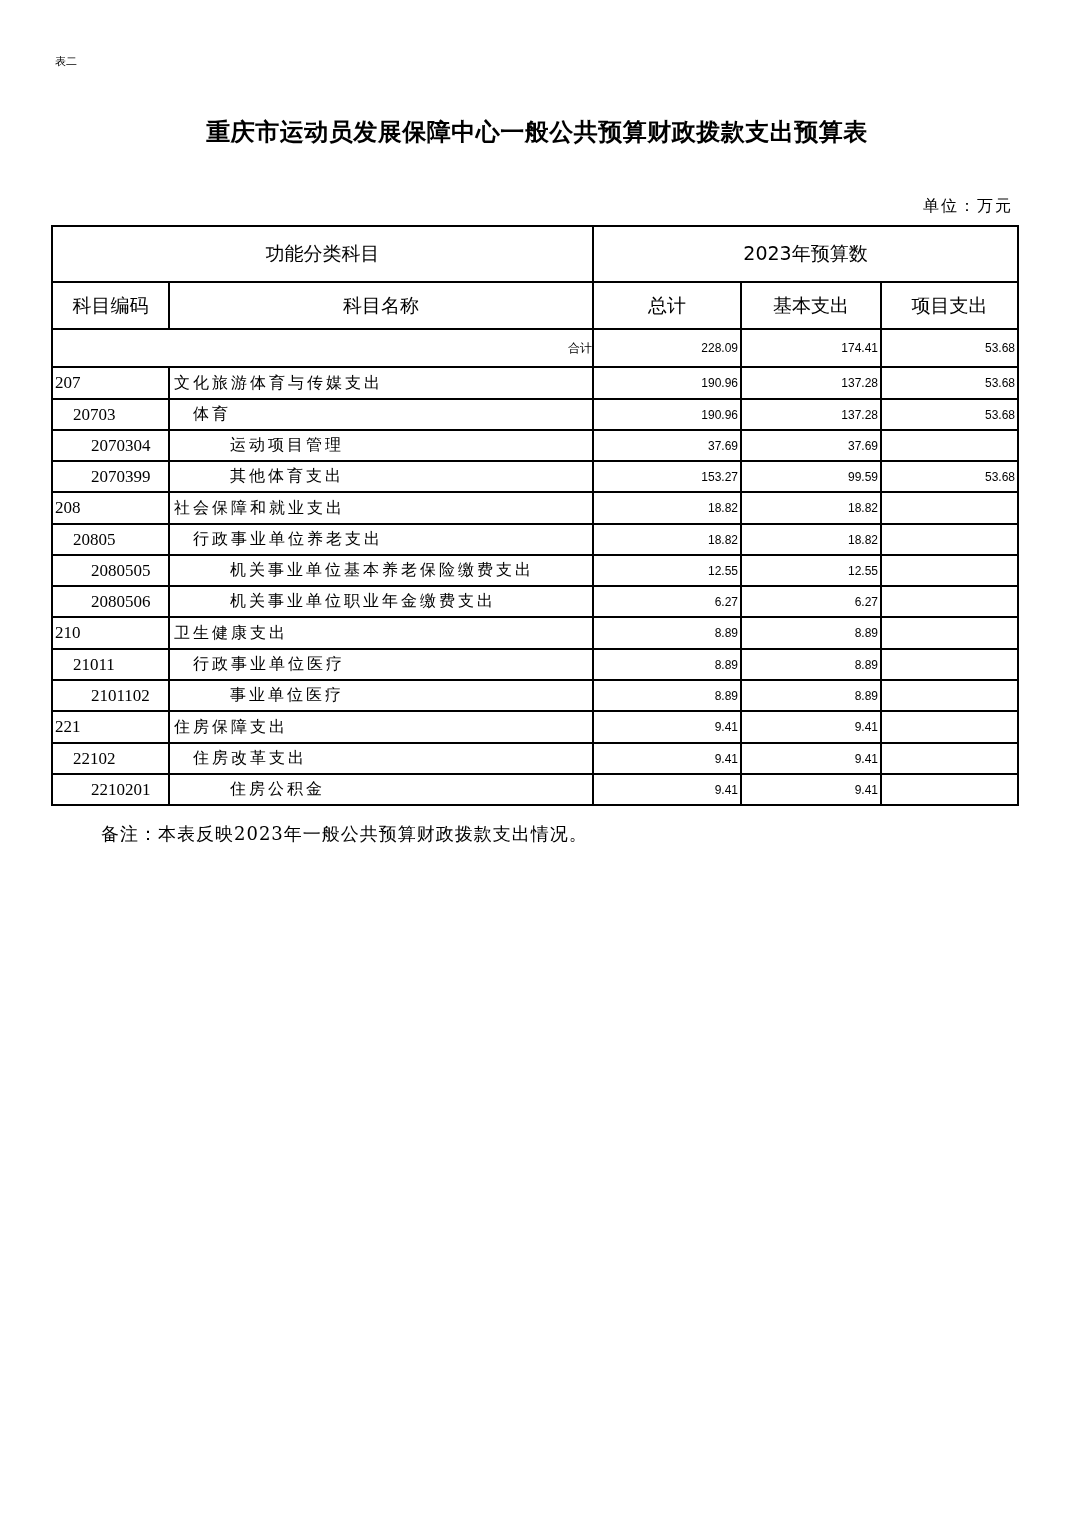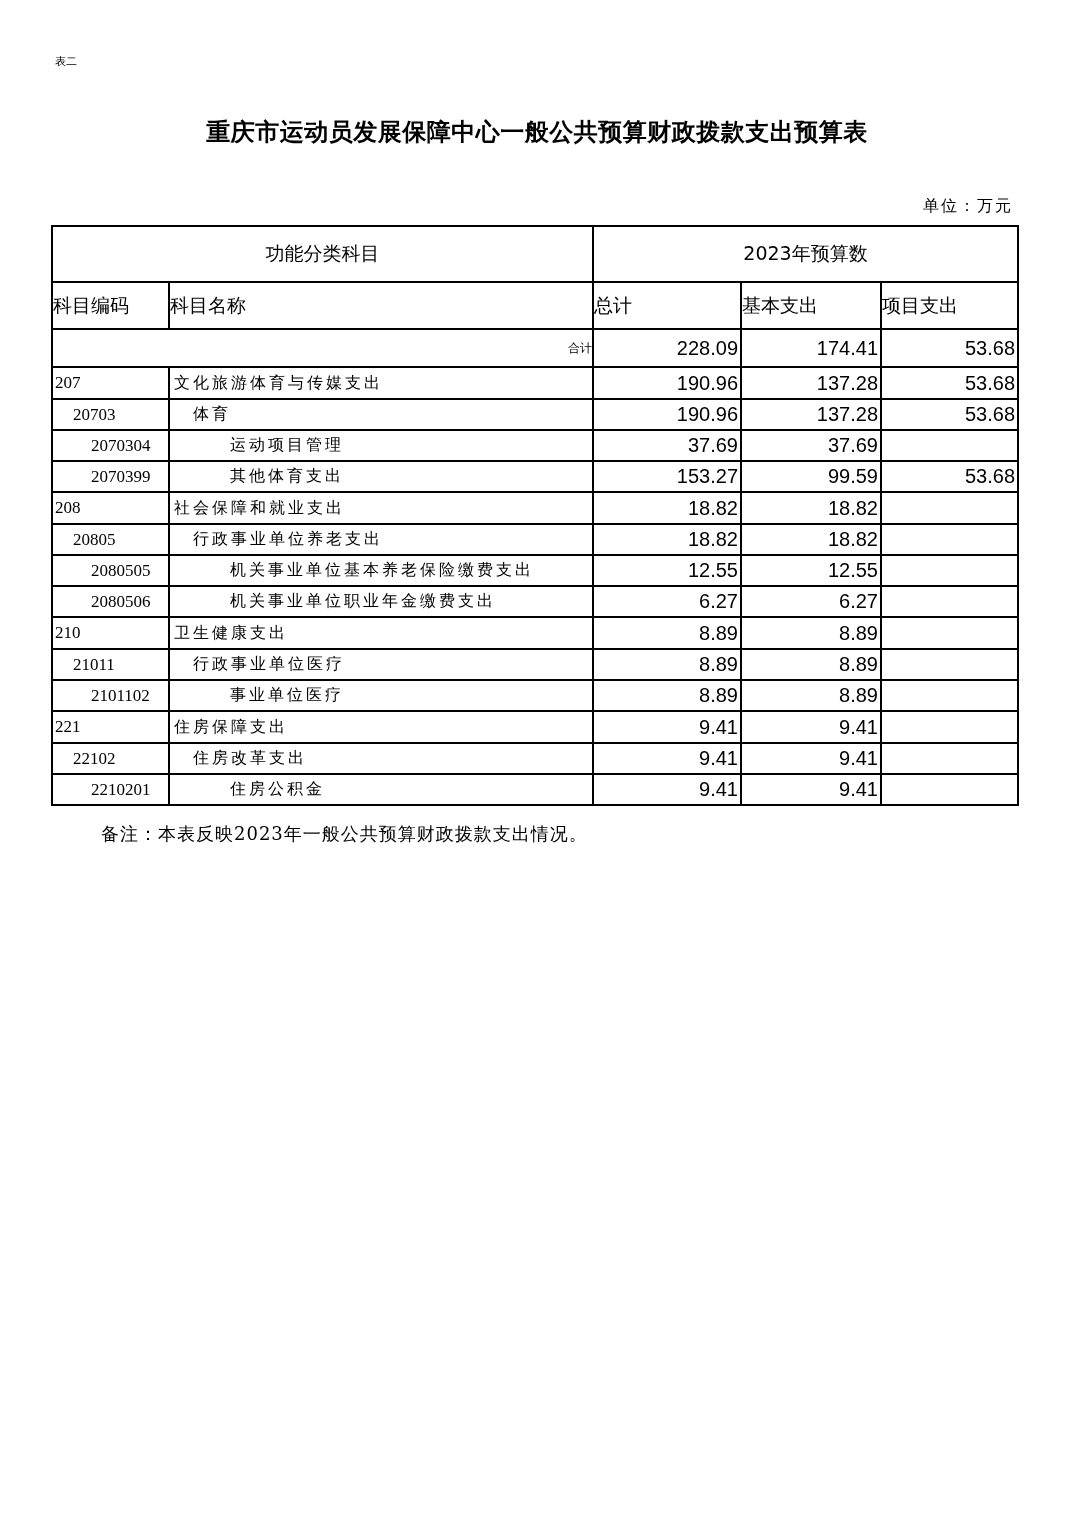--- a/index.html
+++ b/index.html
@@ -3,34 +3,34 @@
 <meta charset="utf-8">
 <style>
   html, body { margin: 0; padding: 0; background: #ffffff; }
   body { width: 1074px; height: 1520px; position: relative; font-family: "DejaVu Serif", "Liberation Serif", serif; color: #000; }
   .table-label { position: absolute; left: 55px; top: 54px; font-size: 11px; }
   .title { position: absolute; left: 0; width: 1074px; top: 116px; text-align: center; font-size: 24px; font-weight: bold; letter-spacing: 0.5px; }
   .unit { position: absolute; right: 61px; top: 196px; font-size: 16px; letter-spacing: 2px; }
   table.budget { position: absolute; left: 51px; top: 225px; width: 966px; border-collapse: collapse; table-layout: fixed; }
   table.budget td, table.budget th { border: 2px solid #000; padding: 0; font-weight: normal; }
   .h1 { height: 56px; font-family: "DejaVu Sans", "Liberation Sans", sans-serif; font-size: 19px; text-align: center; }
-  .h2 { height: 47px; font-family: "DejaVu Sans", "Liberation Sans", sans-serif; font-size: 19px; text-align: left; border-radius: 12px; }
+  .h2 { height: 47px; font-family: "DejaVu Sans", "Liberation Sans", sans-serif; font-size: 19px; text-align: center; border-radius: 12px; }
   .total-row td { height: 36px; }
   .total-label { text-align: right; font-family: Liberation Mono, monospace; font-size: 12px; }
   .row td { height: 29px; }
   .row.lvl1 td { height: 30px; }
   .code { font-family: "Liberation Serif", "DejaVu Serif", serif; font-size: 17px; white-space: nowrap; }
   .name { font-size: 16px; letter-spacing: 3px; white-space: nowrap; }
   .lvl1 .code { padding-left: 2px; }
   .lvl2 .code { padding-left: 20px; }
   .lvl3 .code { padding-left: 38px; }
   .lvl1 .name { padding-left: 4px; }
   .lvl2 .name { padding-left: 23px; }
   .lvl3 .name { padding-left: 60px; }
-  .num { font-family: "Liberation Sans", sans-serif; font-size: 20px; text-align: right; padding-right: 2px !important; }
+  .num { font-family: "Liberation Sans", sans-serif; font-size: 12px; text-align: right; padding-right: 2px !important; }
   .note { position: absolute; left: 53px; top: 822px; font-size: 18px; letter-spacing: 1px; margin-left: 48px; }
 </style>
 </head>
 <body>
 
 <div class="table-label">表二</div>
 <div class="title">重庆市运动员发展保障中心一般公共预算财政拨款支出预算表</div>
 <div class="unit">单位：万元</div>
 
 <table class="budget">

